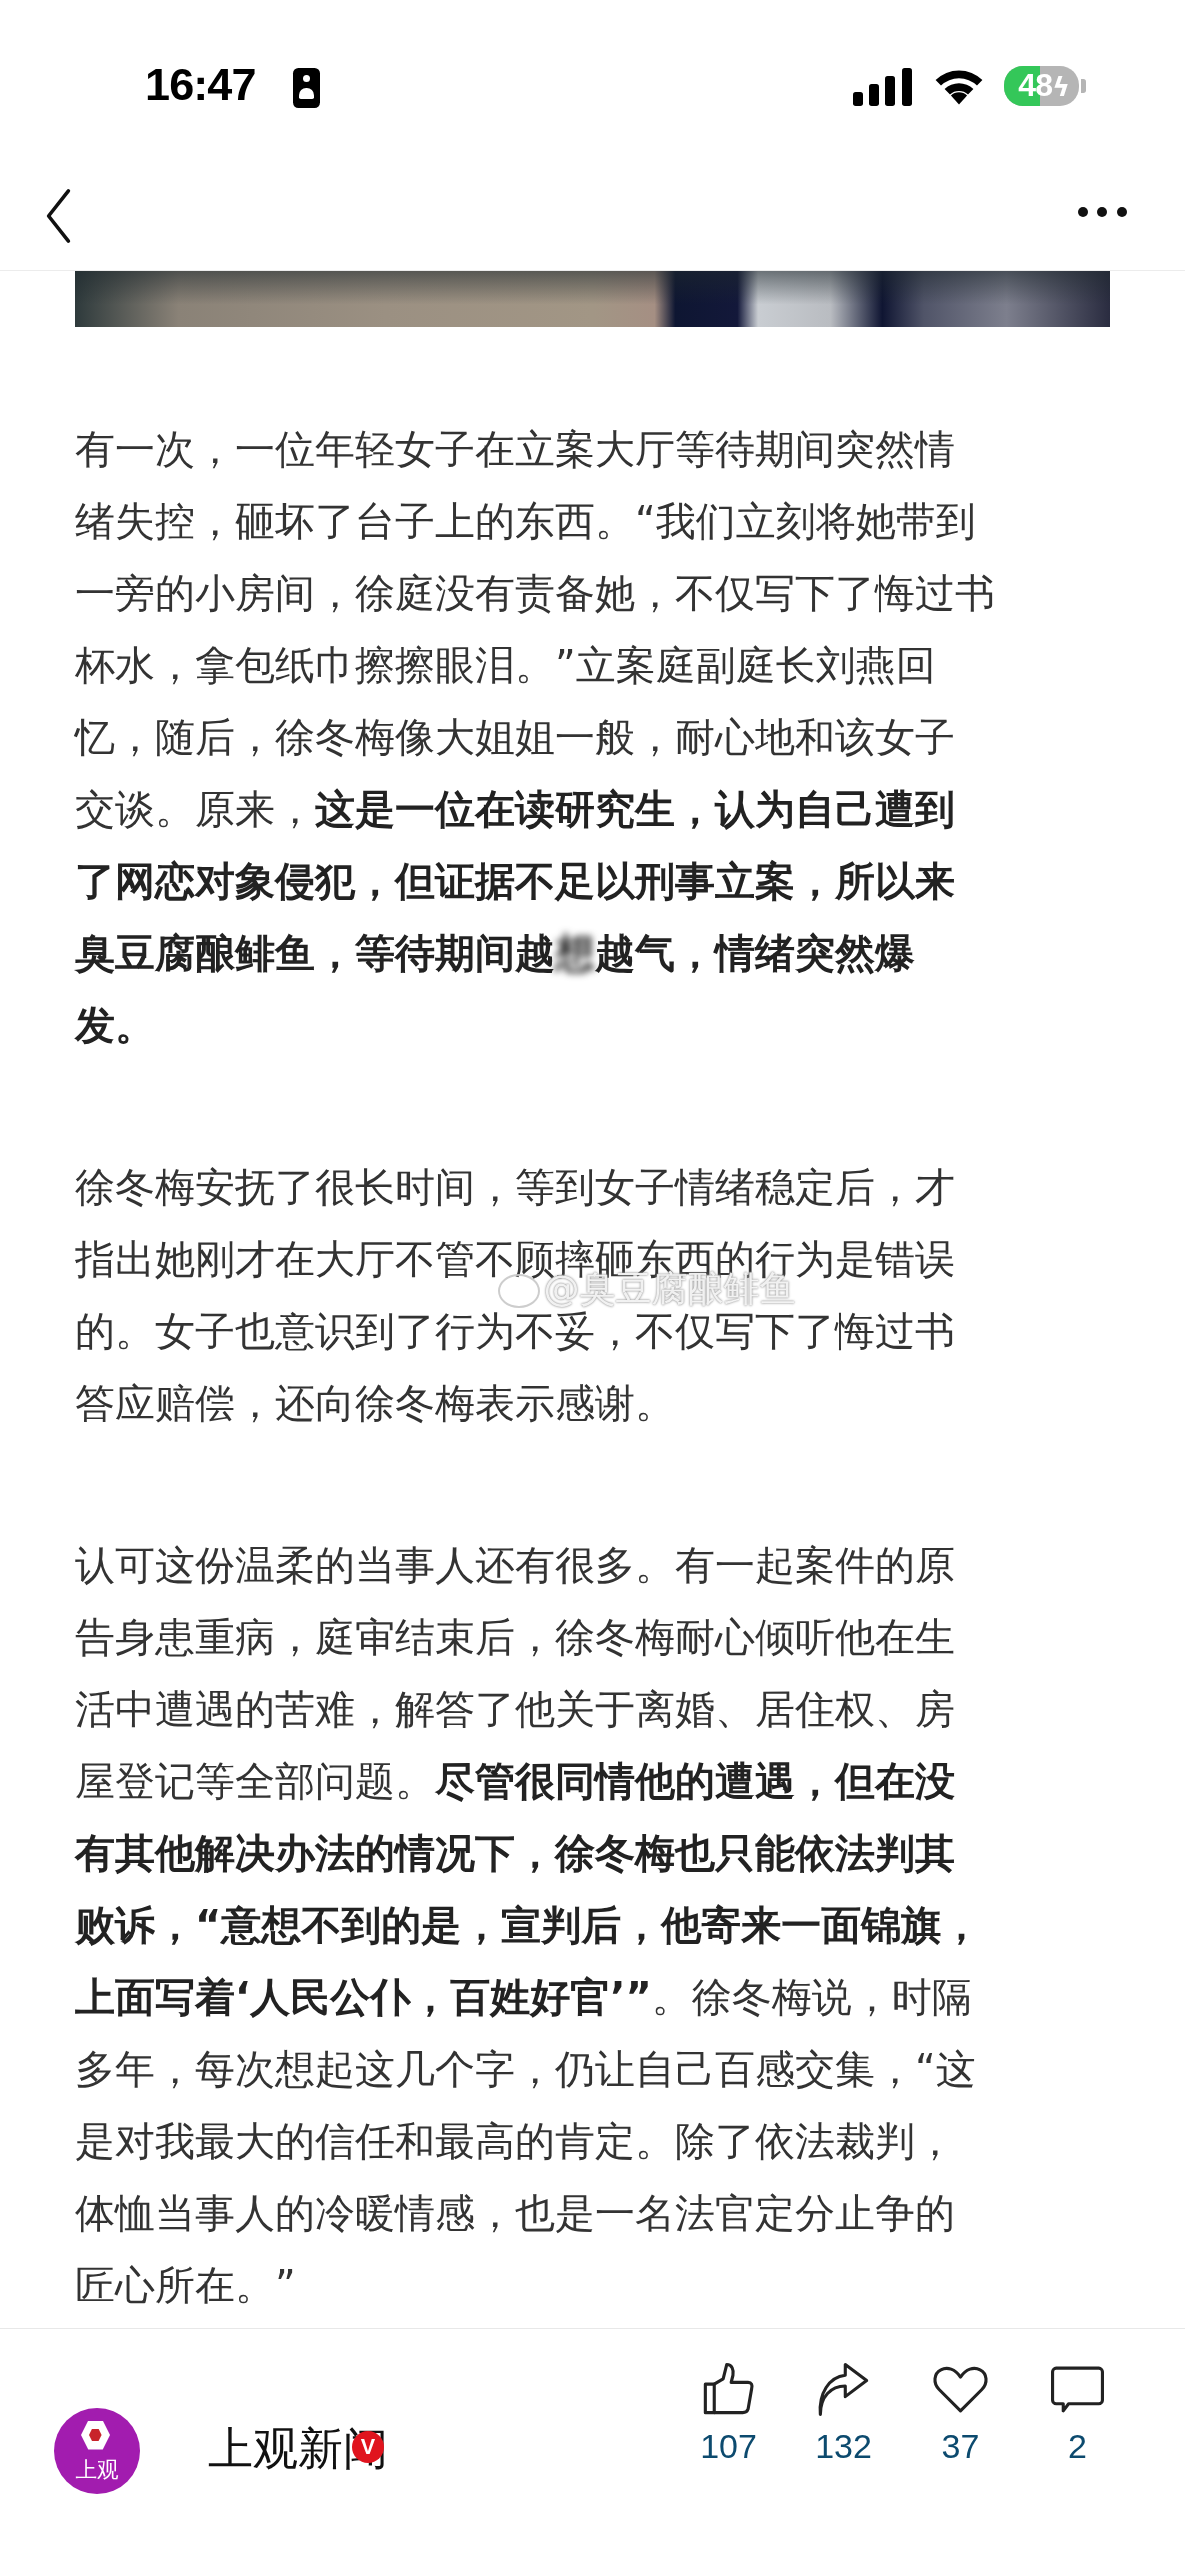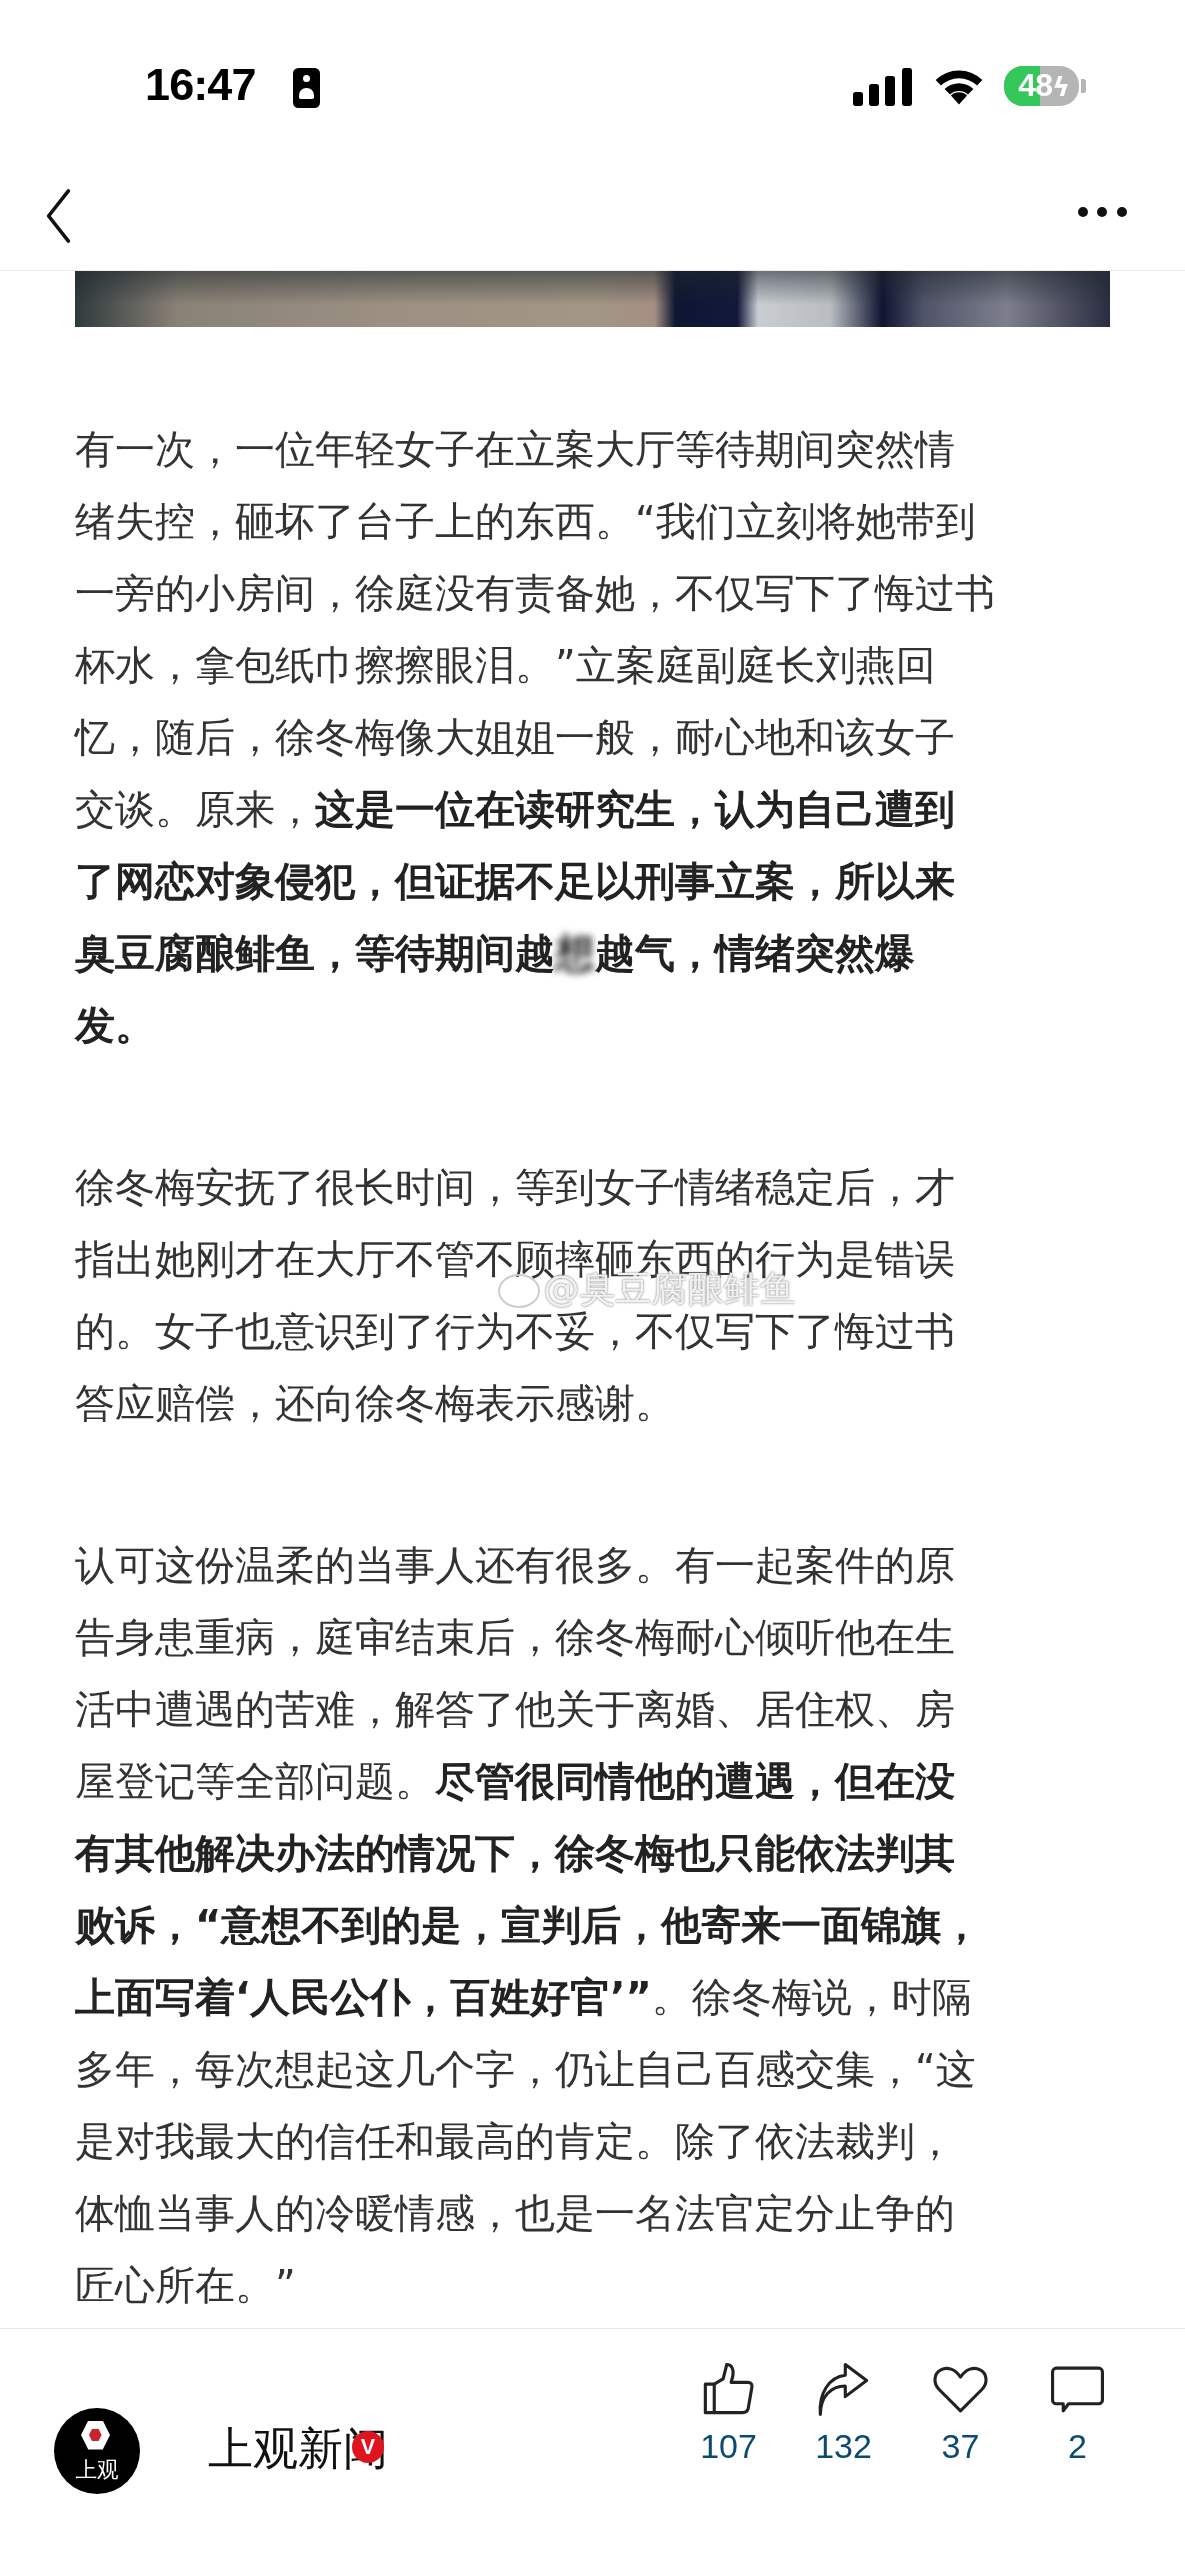--- a/index.html
+++ b/index.html
@@ -34,21 +34,21 @@
 
   .article { position:absolute; left:75px; top:413px; width:1042px; font-size:40px; line-height:72px; color:#333333; }
   .para { margin:0 0 90px 0; }
   .line { display:block; white-space:nowrap; height:72px; }
   .b { font-weight:bold; color:#222; }
   .blur { filter:blur(3.6px); }
   .watermark { position:absolute; left:498px; top:1265px; font-size:36px; color:rgba(255,255,255,0.85); text-shadow:0 0 1.8px #999, 0 0 2.7px #aaa; white-space:nowrap; }
   .watermark .wb { display:inline-block; width:38px; height:30.5px; border:2.7px solid rgba(200,200,200,0.9); border-radius:50%; vertical-align:middle; margin-right:3.6px; }
 
   .bottom-bar { position:absolute; left:0; top:2328px; width:1186px; height:248px; background:#fff; border-top:1.8px solid #e8e8e8; }
-  .avatar { position:absolute; left:54px; top:79px; width:86px; height:86px; border-radius:50%; background:#000000; overflow:hidden; }
+  .avatar { position:absolute; left:54px; top:79px; width:86px; height:86px; border-radius:50%; background:#a21caf; overflow:hidden; }
   .avatar .hex { position:absolute; left:27px; top:12.6px; width:29px; height:29px; background:#fff; clip-path:polygon(25% 0,75% 0,100% 50%,75% 100%,25% 100%,0 50%); }
   .avatar .hex::after { content:""; position:absolute; left:8px; top:8px; width:12.6px; height:12.6px; background:#c8242b; clip-path:polygon(25% 0,75% 0,100% 50%,75% 100%,25% 100%,0 50%); }
   .avatar .av-text { position:absolute; left:0; right:0; top:47px; text-align:center; color:#fff; font-size:21.6px; font-family:"DejaVu Serif",serif; }
   .source-name { position:absolute; left:162px; top:90px; font-size:45px; color:#111; font-weight:500;margin-left:46px; }
   .verified { position:absolute; left:352px; top:102px; width:32px; height:32px; border-radius:50%; background:#e0141e; color:#fff; font-size:21.6px; font-weight:bold; text-align:center; line-height:32px; font-family:"Liberation Sans",sans-serif; }
   .action { position:absolute; top:32px; width:99px; text-align:center; cursor:pointer; }
   .action svg { display:block; margin:0 auto; }
   .action .count { display:block; margin-top:9px; font-size:34px; color:#0c4a6e; font-family:"Liberation Sans",sans-serif; }
 </style>
 </head>

